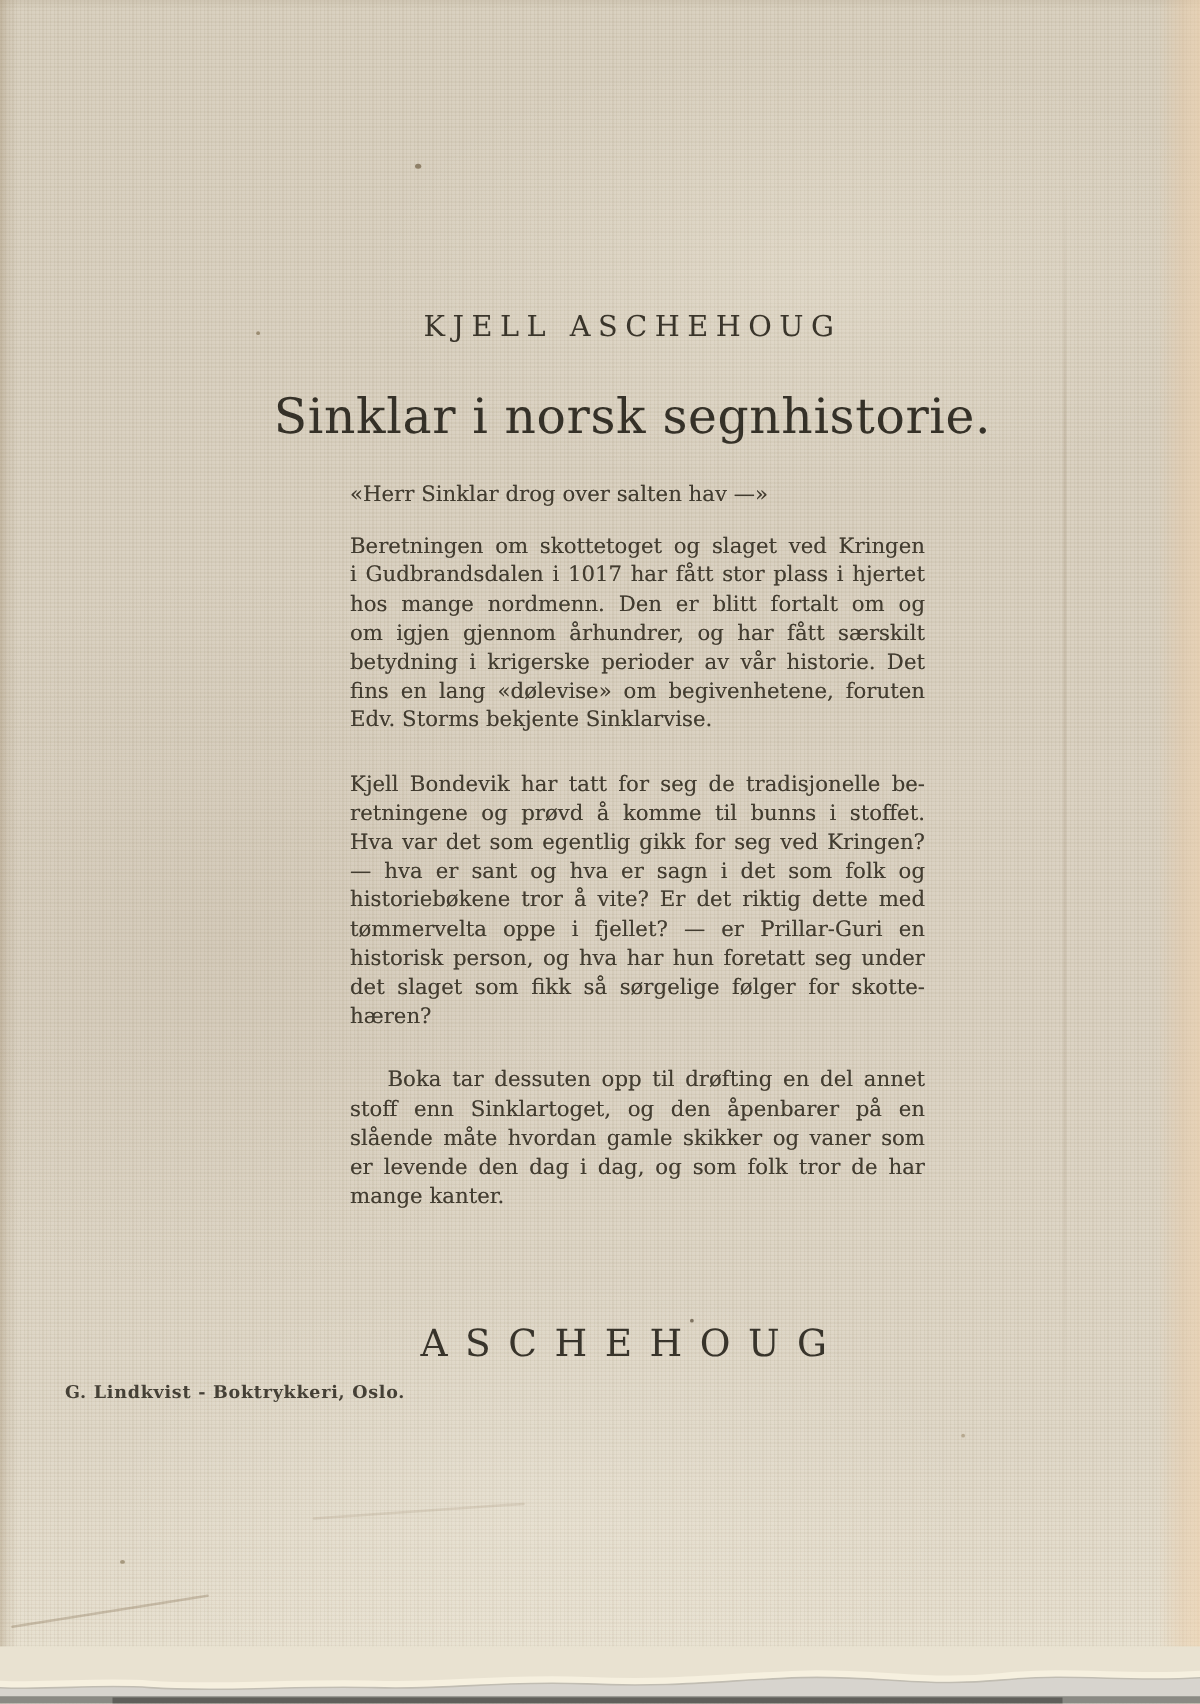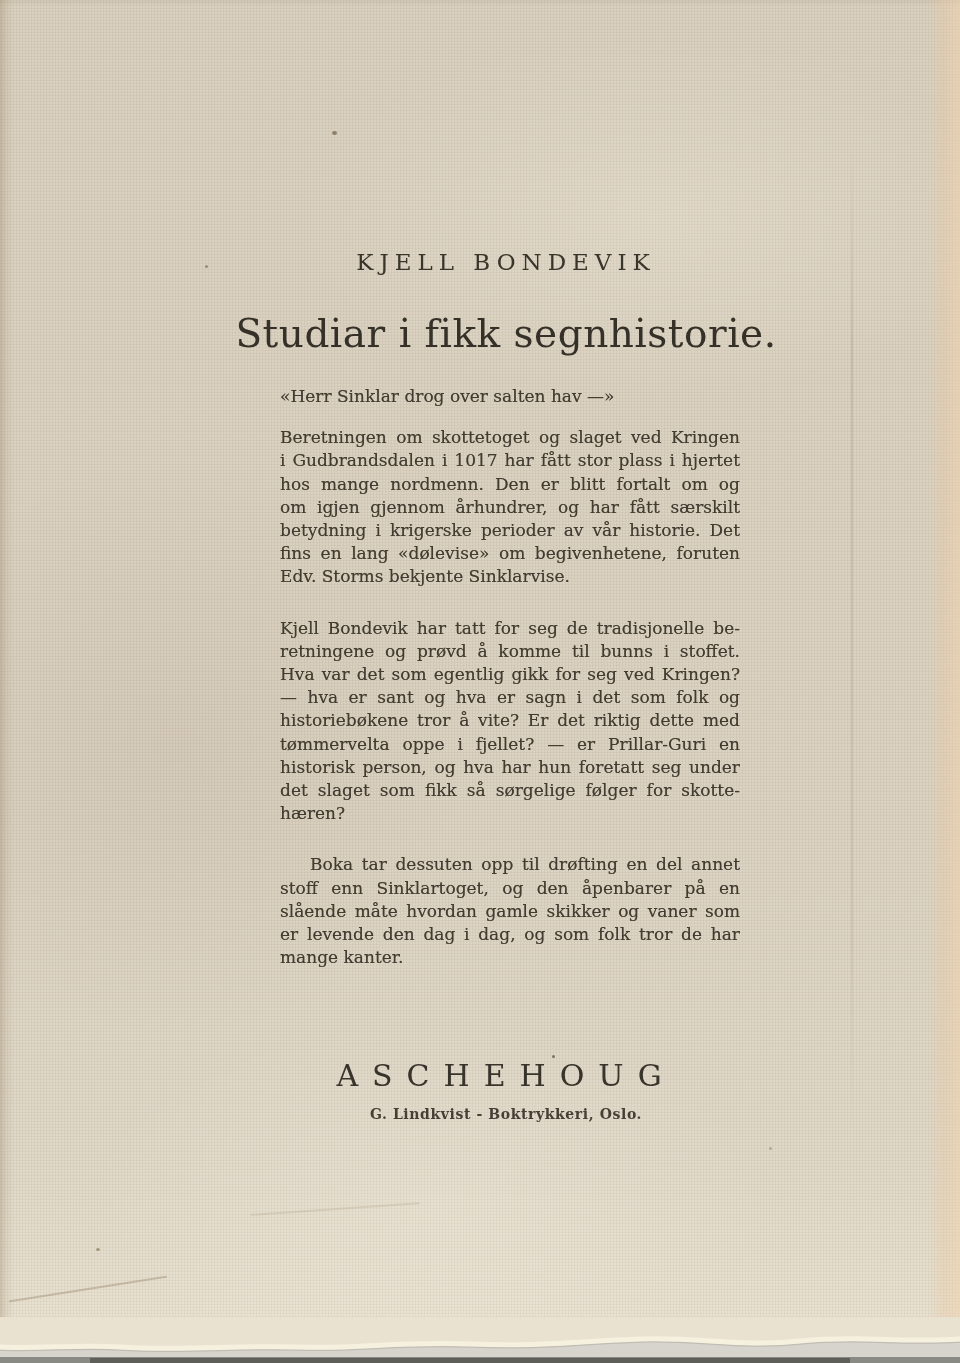--- a/index.html
+++ b/index.html
@@ -51,21 +51,21 @@
   .jline.last{text-align-last:left;}
   .jline.indent{text-indent:30px;}
   .publisher{
     position:absolute;top:1058px;left:52px;right:0;
     text-align:center;
     font-size:30px;letter-spacing:14px;
     color:#38342b;
   }
   .printer{
     position:absolute;top:1106px;left:52px;right:0;
-    text-align:center;
+    text-align:left;
     font-size:14px;font-weight:700;letter-spacing:.6px;
     color:#45403695;
     color:#454036;
   }
   .speck{position:absolute;border-radius:50%;pointer-events:none;}
   .speck.s1{left:332px;top:131px;width:5px;height:4px;background:#7d6d52;opacity:.8;}
   .speck.s2{left:205px;top:265px;width:3px;height:3px;background:#8d7d60;opacity:.8;}
   .speck.s3{left:552px;top:1055px;width:3px;height:3px;background:#6f6350;opacity:.85;}
   .speck.s4{left:769px;top:1147px;width:3px;height:3px;background:#9c8c6e;opacity:.6;}
   .speck.s5{left:96px;top:1248px;width:4px;height:3px;background:#8d7d60;opacity:.7;}
@@ -97,23 +97,23 @@
 
   <div class="speck s1"></div>
   <div class="speck s2"></div>
   <div class="speck s3"></div>
   <div class="speck s4"></div>
   <div class="speck s5"></div>
   <div class="crease crease-right"></div>
   <div class="crease crease-bl"></div>
   <div class="crease crease-mid"></div>
 
-  <div class="author">KJELL BONDEVIK</div>
+  <div class="author">KJELL ASCHEHOUG</div>
 
-  <h1 class="title">Studiar i fikk segnhistorie.</h1>
+  <h1 class="title">Sinklar i norsk segnhistorie.</h1>
 
   <div class="textblock">
     <div class="epigraph">«Herr Sinklar drog over salten hav —»</div>
     <div class="para">
         <div class="jline">Beretningen om skottetoget og slaget ved Kringen</div>
         <div class="jline">i Gudbrandsdalen i 1017 har fått stor plass i hjertet</div>
         <div class="jline">hos mange nordmenn. Den er blitt fortalt om og</div>
         <div class="jline">om igjen gjennom århundrer, og har fått særskilt</div>
         <div class="jline">betydning i krigerske perioder av vår historie. Det</div>
         <div class="jline">fins en lang «dølevise» om begivenhetene, foruten</div>

